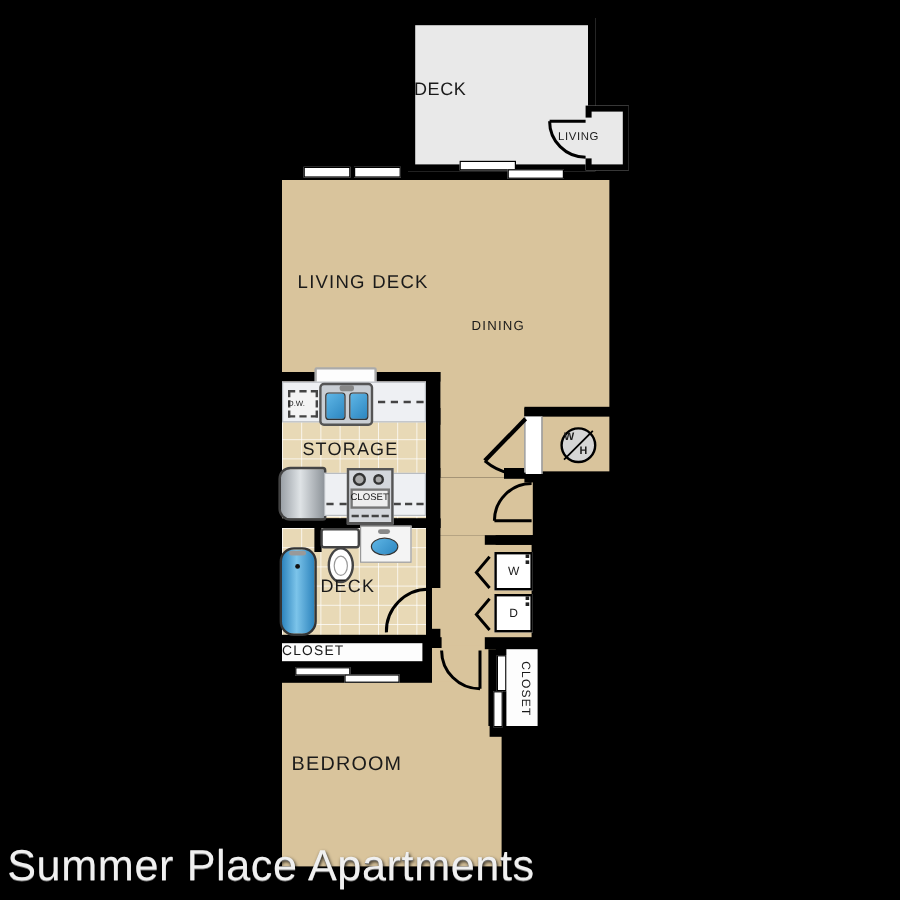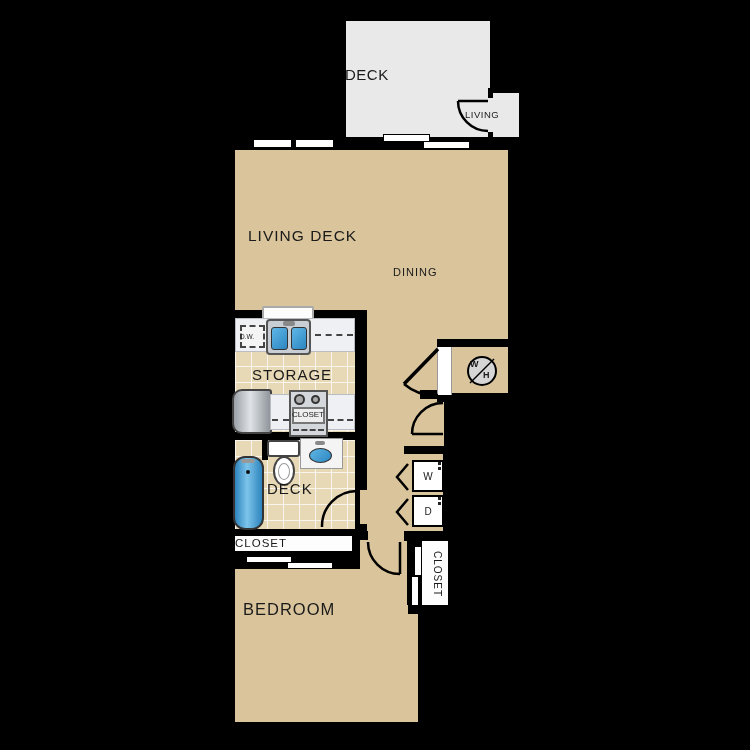--- a/index.html
+++ b/index.html
@@ -144,15 +144,17 @@
       <path d="M408,464 L397,477 L408,490 M408,499 L397,512 L408,525" stroke-width="2.5"></path>
       <path d="M470,383 L494,359" stroke-width="1.5"></path>
     </g>
   </svg>
 
   <div class="lbl" style="left:465px;top:109px;width:58px;font-size:9.5px;letter-spacing:.5px;">LIVING</div>
   <div class="lbl" style="left:248px;top:227px;width:140px;font-size:15.5px;letter-spacing:1px;">LIVING DECK</div>
   <div class="lbl" style="left:393px;top:266px;width:72px;font-size:11px;letter-spacing:1px;">DINING</div>
   <div class="lbl" style="left:252px;top:366px;width:78px;font-size:15px;letter-spacing:1px;">STORAGE</div>
   <div class="lbl" style="left:267px;top:480px;width:50px;font-size:15px;letter-spacing:1px;">DECK</div>
-  <div class="lbl" style="left:243px;top:600px;width:144px;font-size:16.5px;letter-spacing:1px;">BEDROOM</div>
+  <div class="lbl" style="left:243px;top:628px;width:144px;font-size:16.5px;letter-spacing:1px;">BEDROOM</div>
 
+  <div class="abs" style="left:6px;top:700px;font-size:36px;color:#f0f0f0;letter-spacing:.5px;
+              text-shadow:0 1px 0 #777, 1px 2px 3px rgba(0,0,0,.9);">Summer Place Apartments</div>
 </div>
 
 </body></html>

